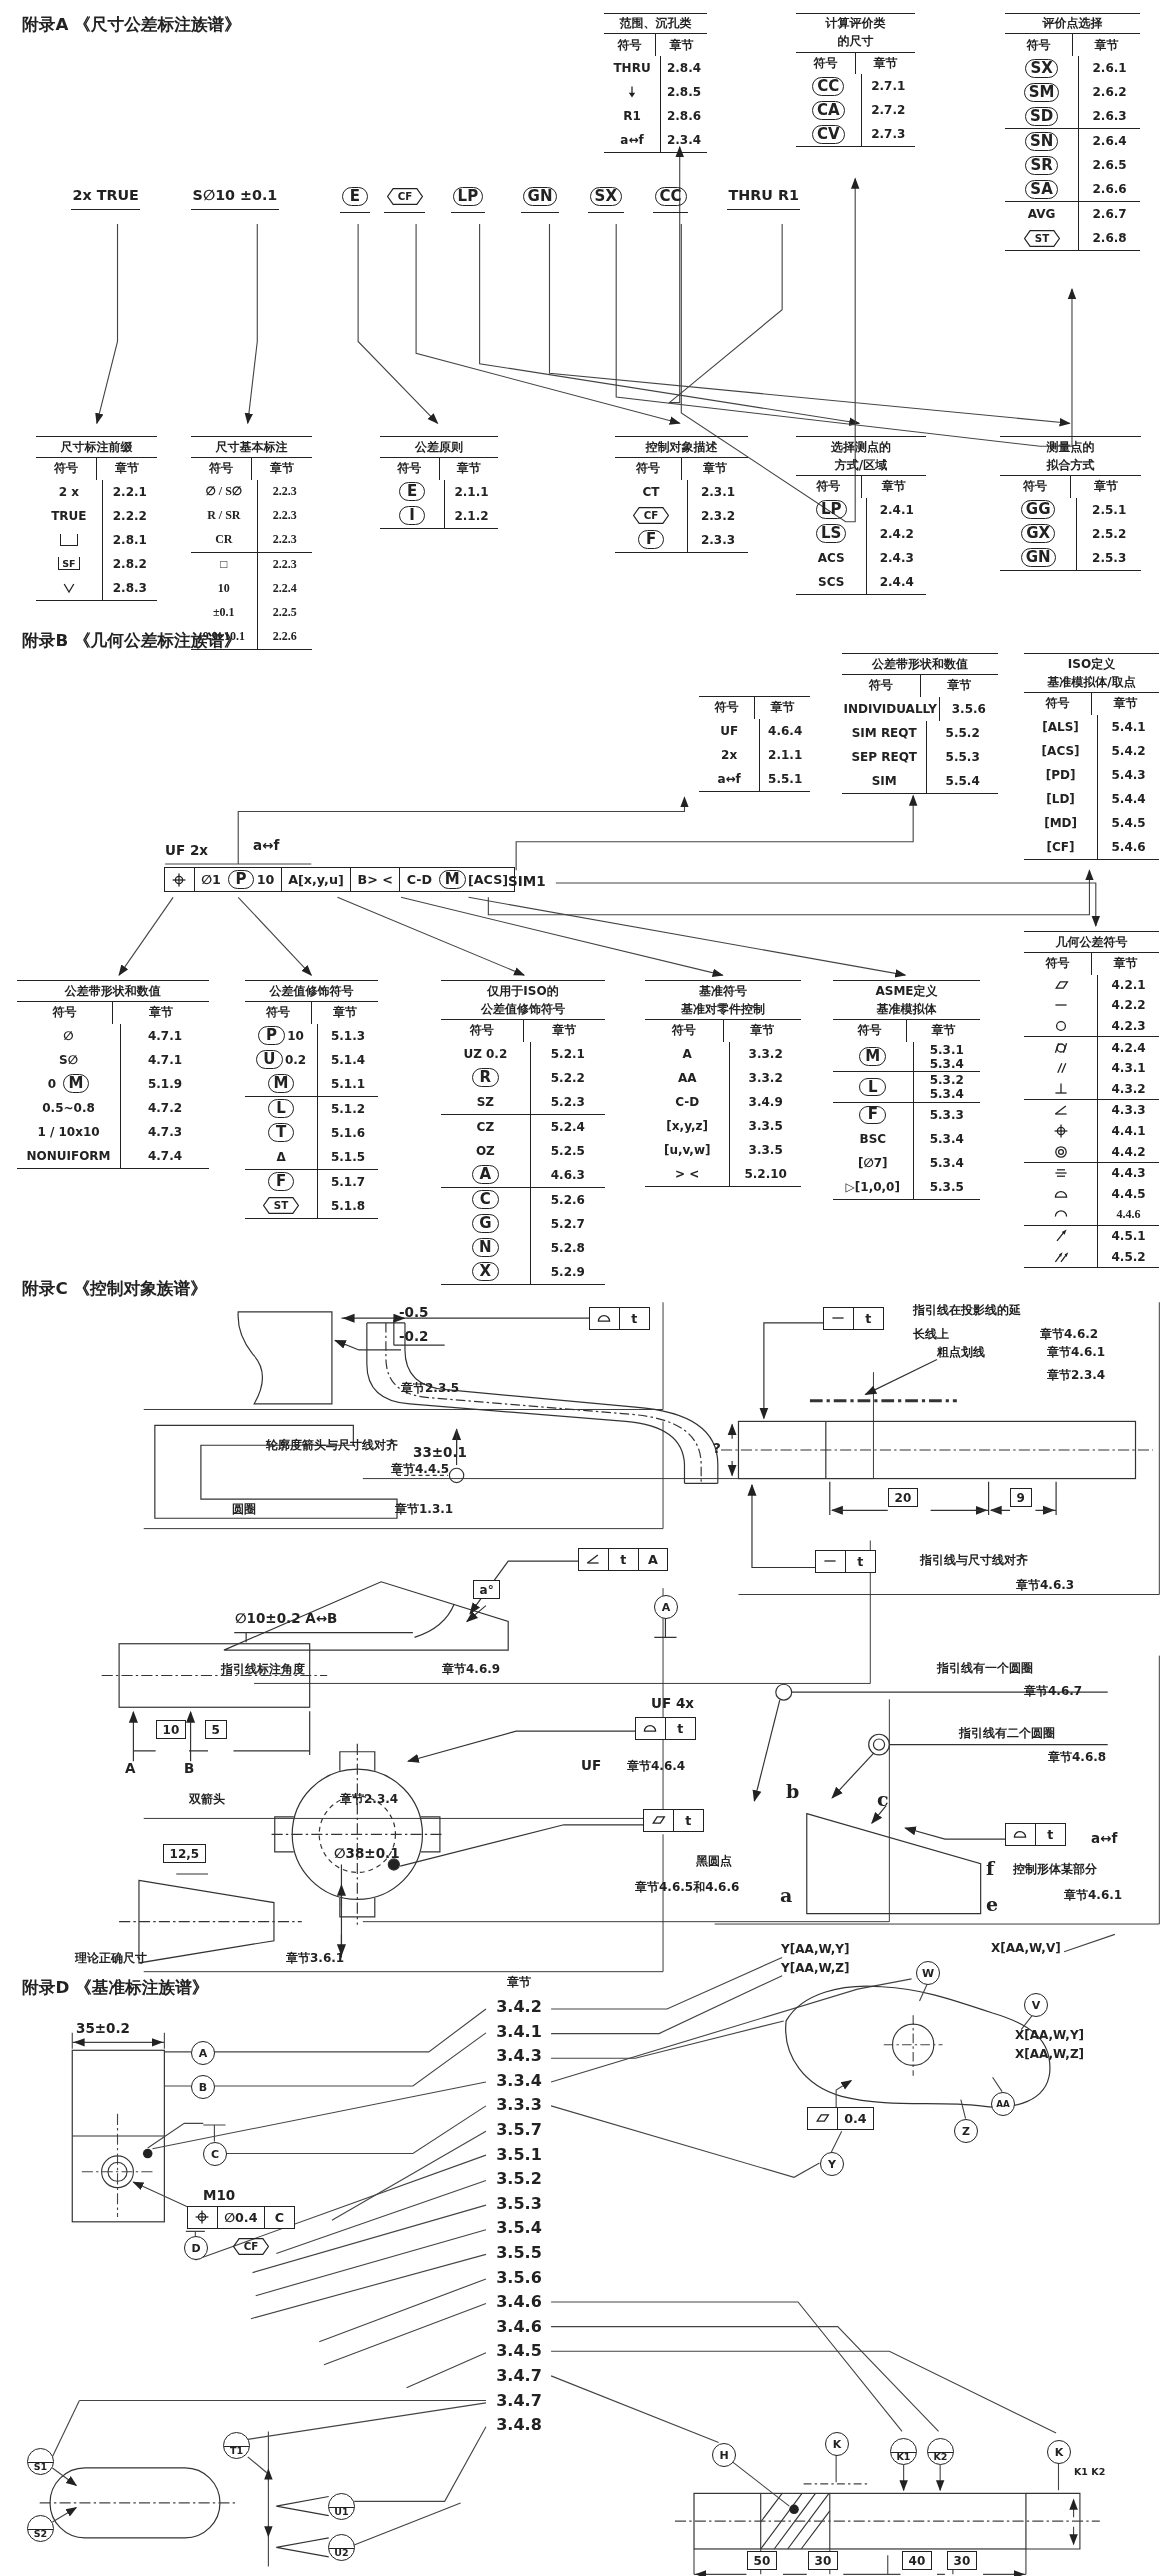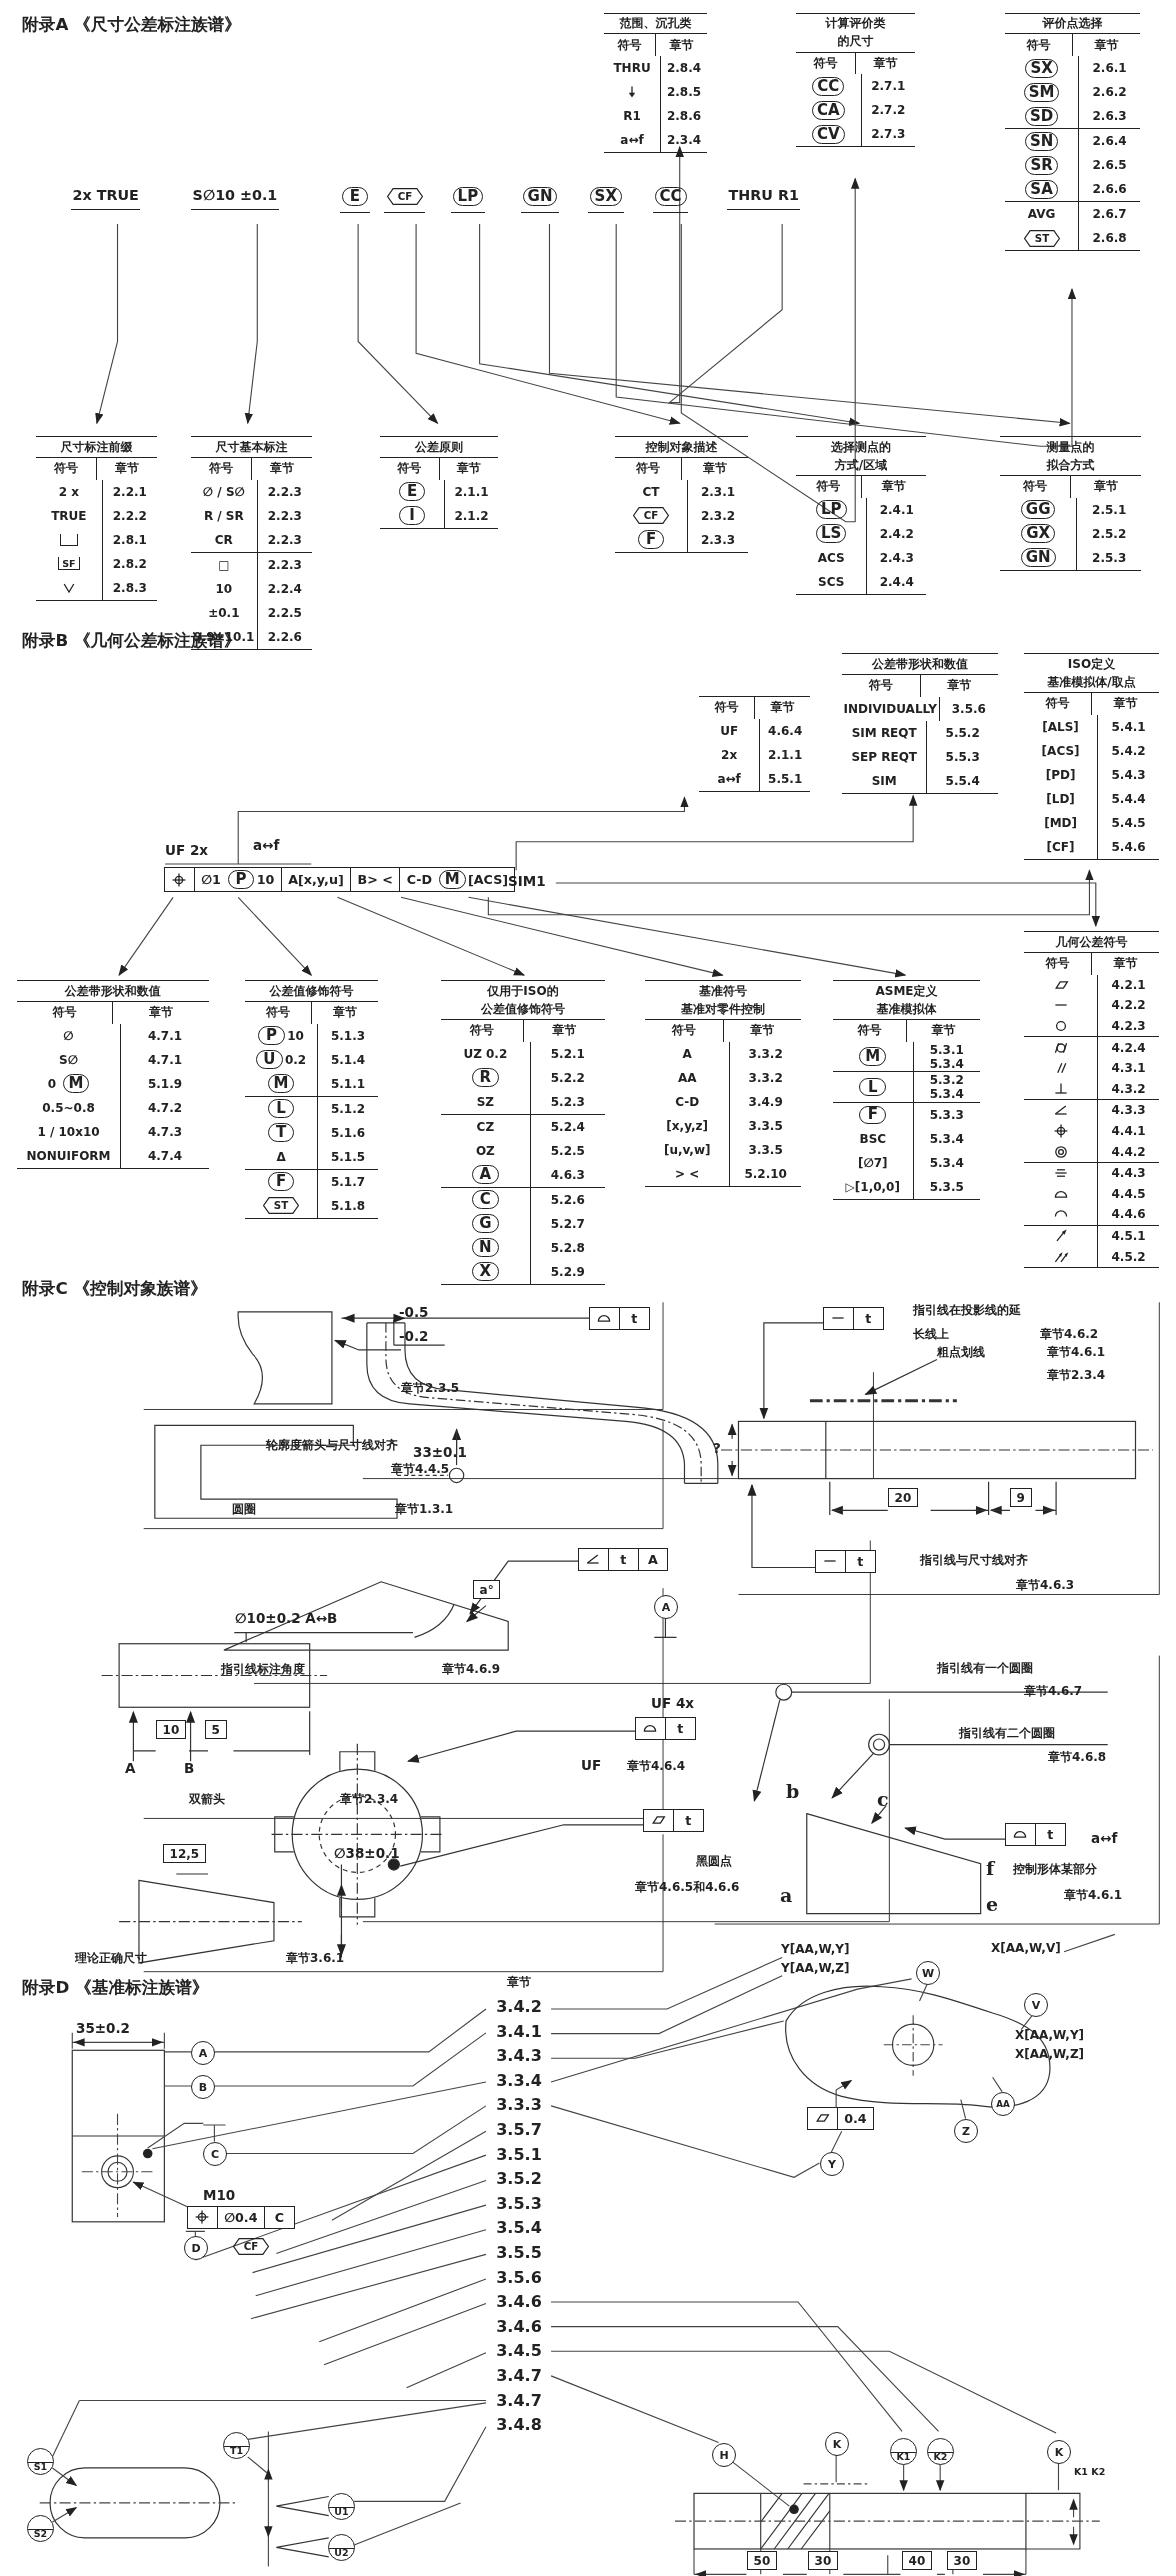--- a/index.html
+++ b/index.html
@@ -475,21 +475,21 @@
                 <path d="M4,5 L10,15 L16,5"></path>
               </g>
             </svg>
           </div>
           <div class="chap">
             <div>2.8.3</div>
           </div>
         </div>
       </div>
     </div>
-<div class="gtable" style="left:191px;top:436px;width:121px;">
+<div class="gtable" style="left:191px;top:436px;width:121px;font-family:Liberation Serif, serif;">
       <div class="gt-title">尺寸基本标注</div>
       <div class="gt-head">
         <span>符号</span>
         <span>章节</span>
       </div>
       <div class="gt-body">
         <div class="gt-row">
           <div class="sym">
             <span class="txtok">∅ / S∅</span>
           </div>
@@ -1334,21 +1334,21 @@
             <svg width="16" height="16" viewBox="0 0 20 20">
               <g stroke="#222" stroke-width="1.6" fill="none">
                 <path d="M3,14 A7,7 0 0 1 17,14 Z"></path>
               </g>
             </svg>
           </div>
           <div class="chap">
             <div>4.4.5</div>
           </div>
         </div>
-        <div class="gt-row" style="min-height: 20.6px;">
+        <div class="gt-row" style="min-height: 20.6px; font-family: Liberation Serif, serif;">
           <div class="sym">
             <svg width="16" height="16" viewBox="0 0 20 20">
               <g stroke="#222" stroke-width="1.6" fill="none">
                 <path d="M3,13 A7,7 0 0 1 17,13"></path>
               </g>
             </svg>
           </div>
           <div class="chap">
             <div>4.4.6</div>
           </div>

